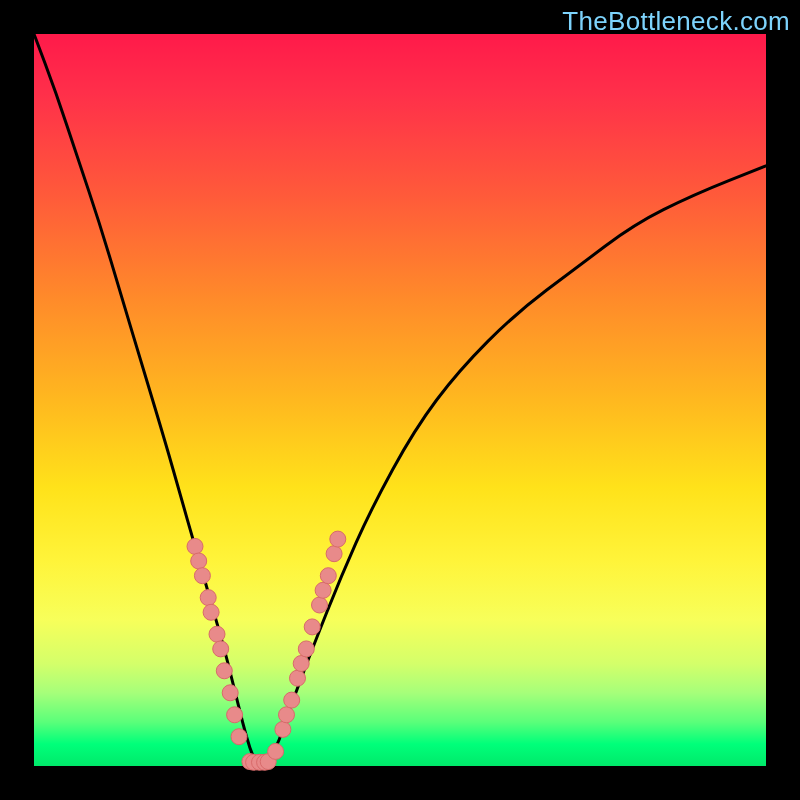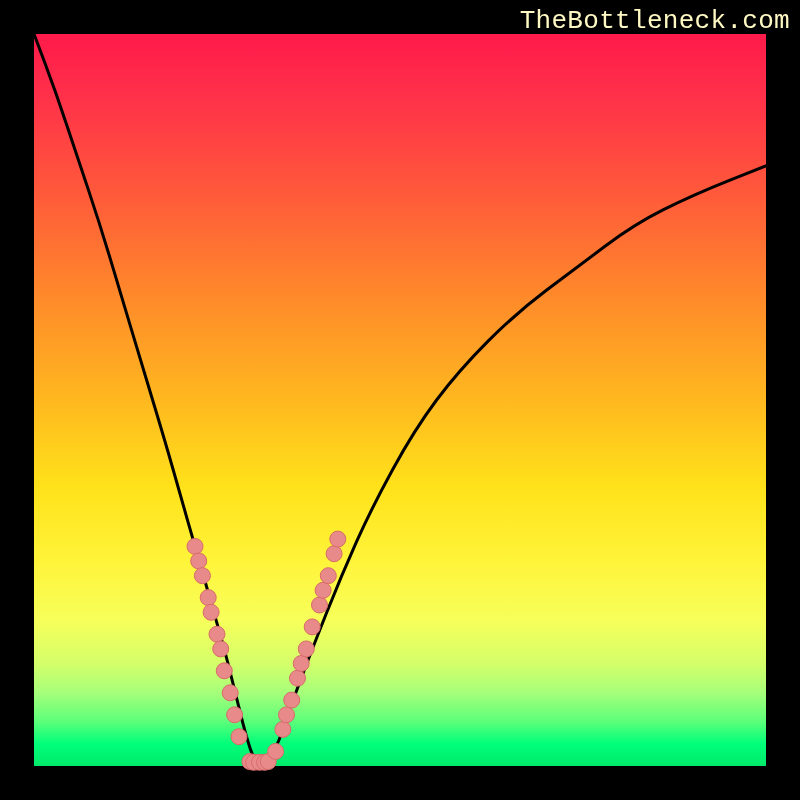--- a/index.html
+++ b/index.html
@@ -38,26 +38,25 @@
       #a6ff7a 90%,
       #5aff7a 94%,
       #00ff7a 97%,
       #00e96a 100%
     );
   }
   .watermark {
     position: absolute;
     top: 6px;
     right: 10px;
-    color: #fef9c3;
+    color: #7dd3fc;
     font-size: 26px;
     font-weight: 500;
     letter-spacing: 0.3px;
     pointer-events: none;
-    font-family: Liberation Mono, monospace;
   }
   svg {
     position: absolute;
     left: 0;
     top: 0;
   }
 </style>
 </head>
 <body>
 

